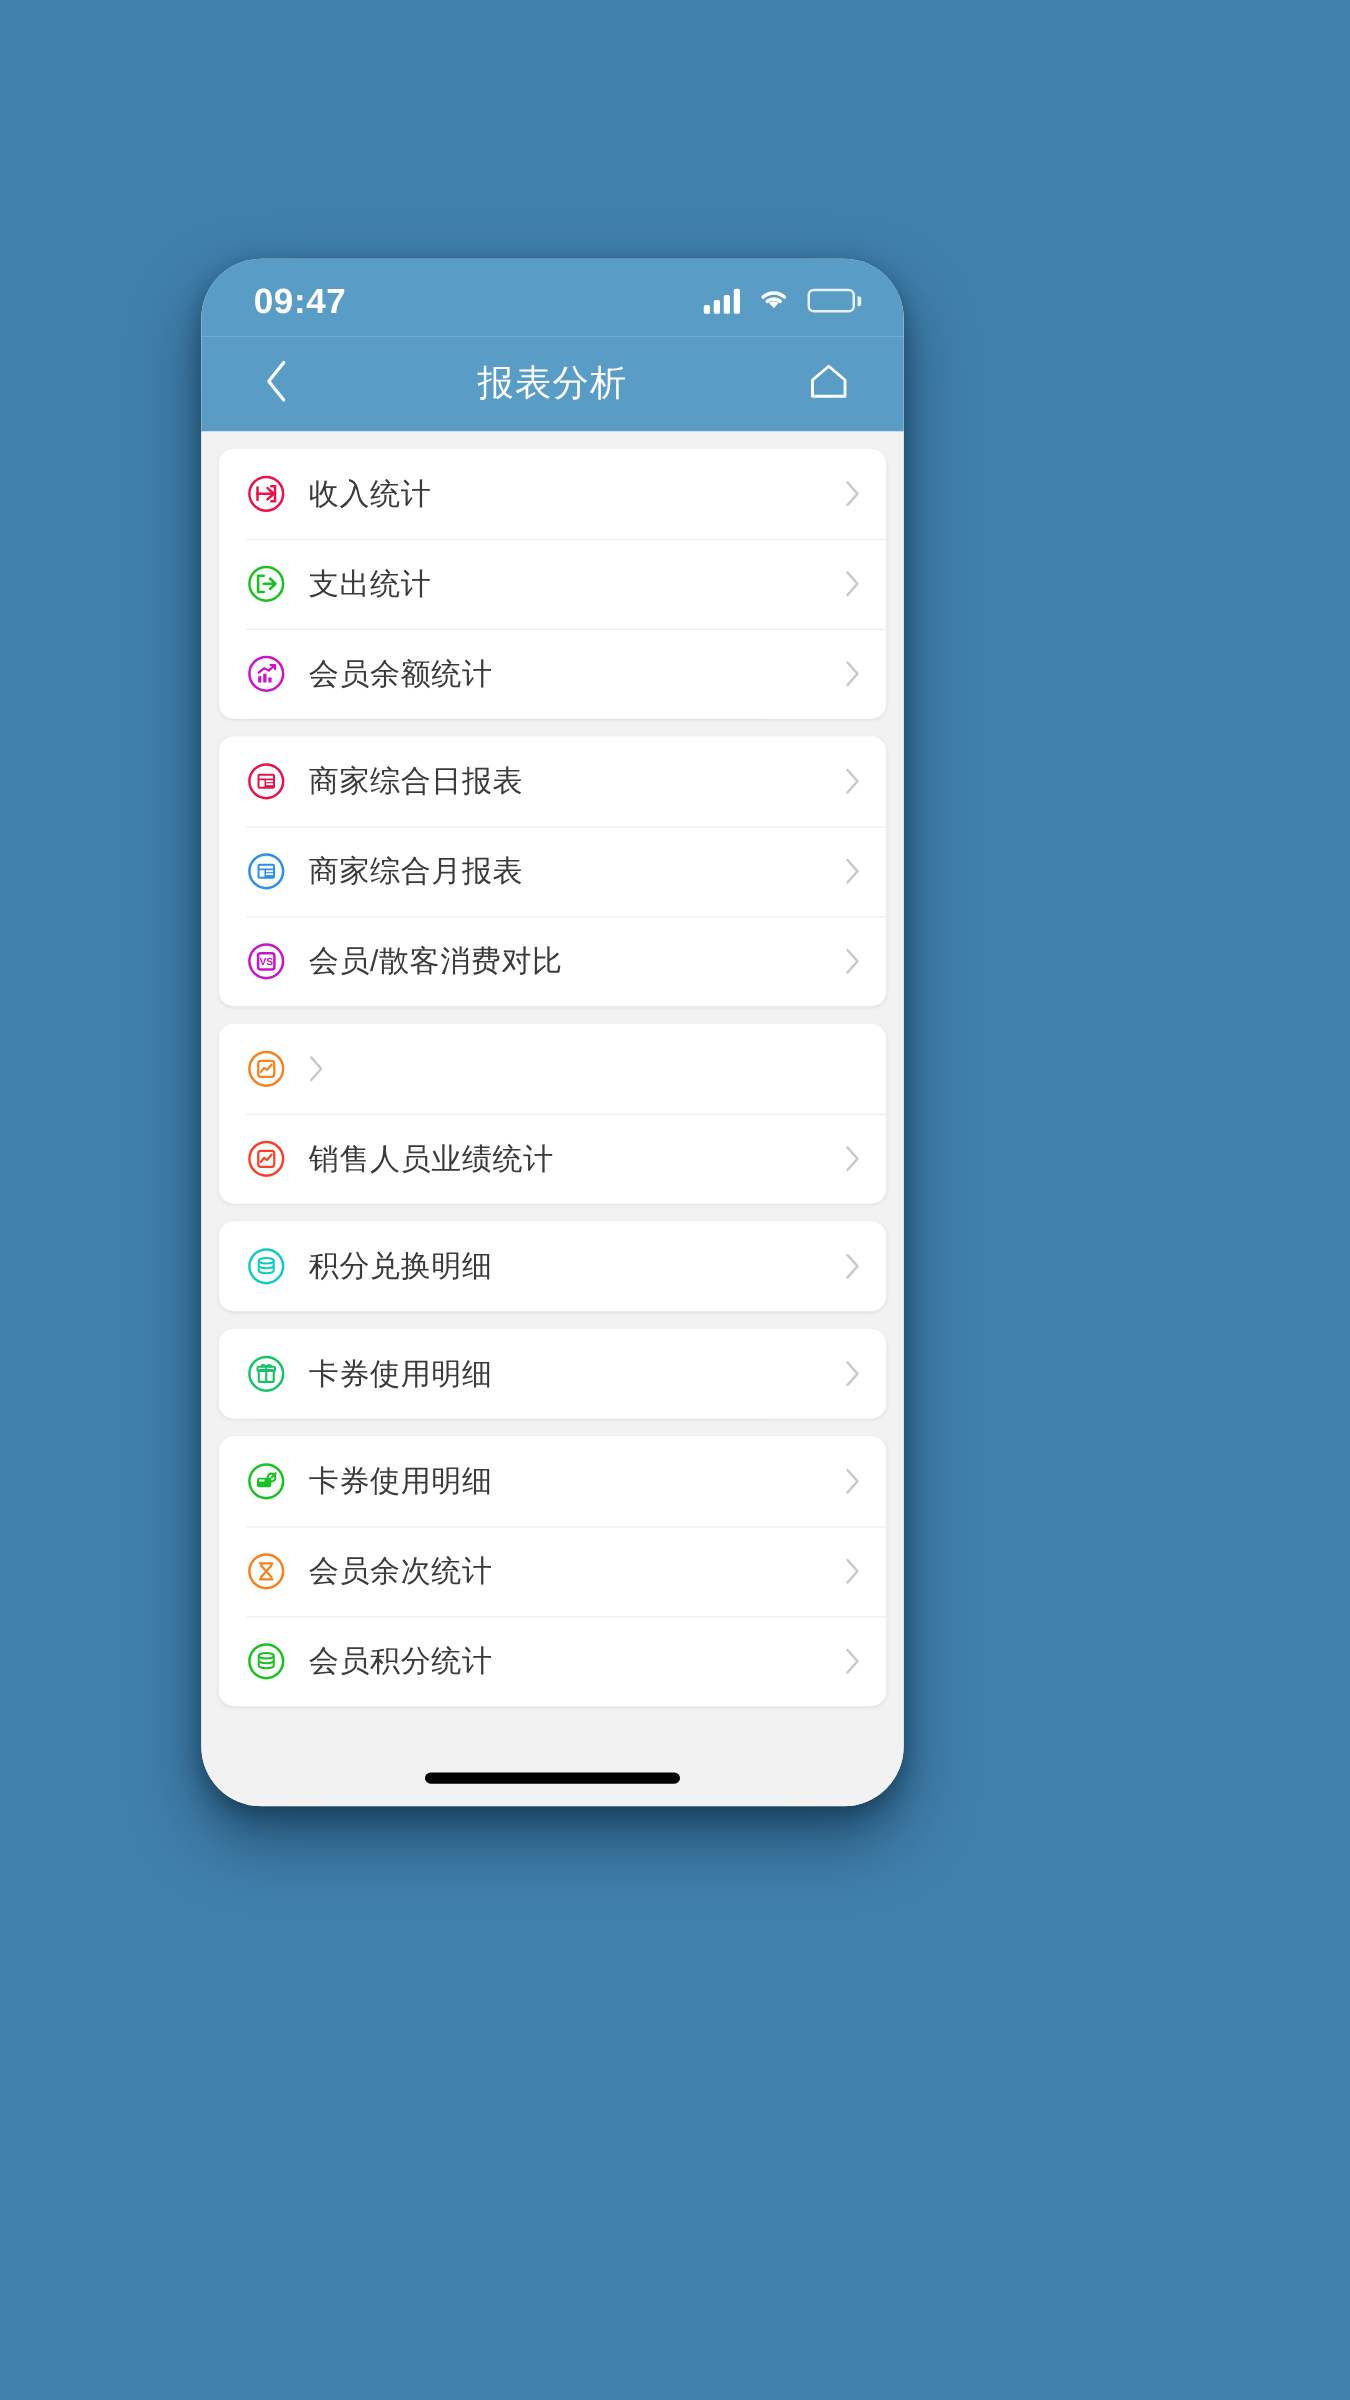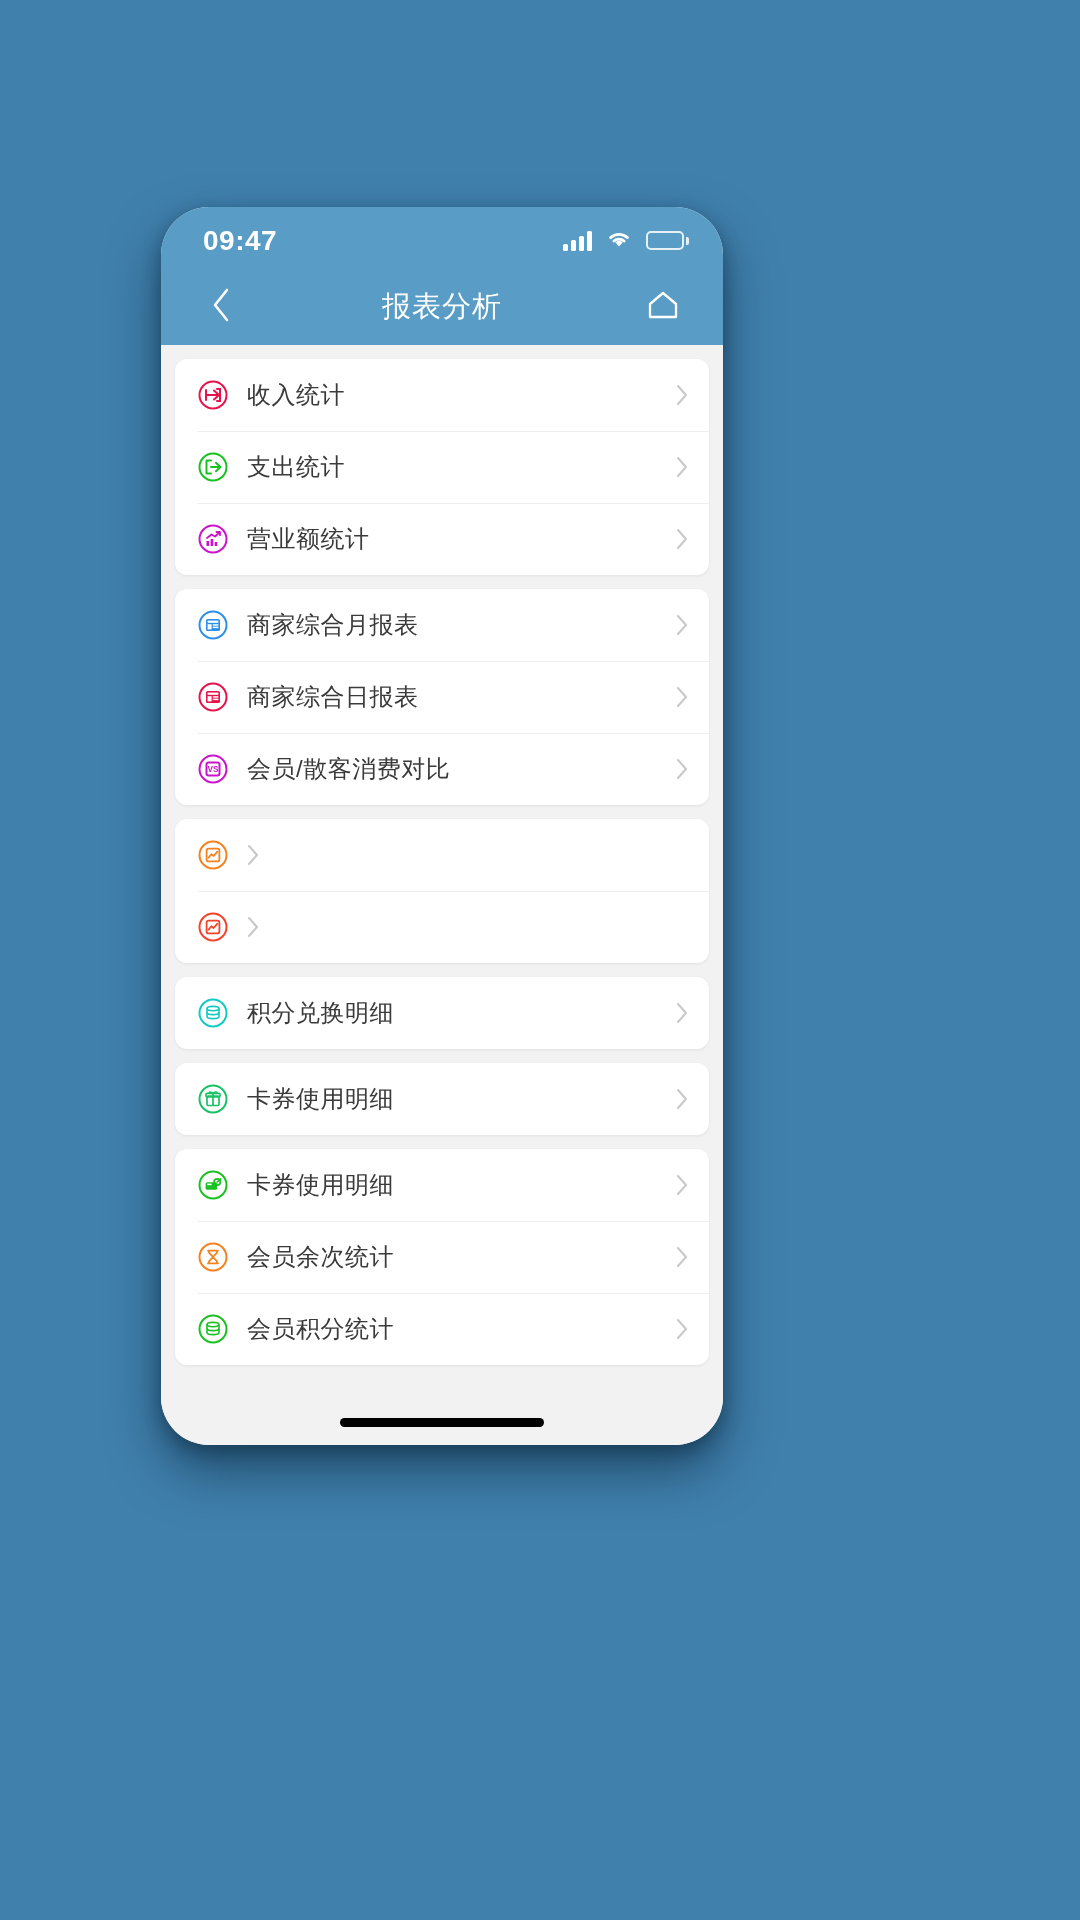--- a/index.html
+++ b/index.html
@@ -258,30 +258,48 @@
         <span class="row-icon">
           <svg width="32" height="32" viewBox="0 0 32 32">
             <circle cx="16" cy="16" r="13.5" stroke="#cc13cc" stroke-width="2" fill="none"></circle>
             <rect x="9.5" y="18" width="2.6" height="5" fill="#cc13cc"></rect>
             <rect x="13.6" y="16" width="2.6" height="7" fill="#cc13cc"></rect>
             <rect x="17.7" y="19" width="2.6" height="4" fill="#cc13cc"></rect>
             <path d="M10 15 L14.5 11.5 L18 13.5 L22.5 9.5" stroke="#cc13cc" stroke-width="1.8" fill="none" stroke-linecap="round" stroke-linejoin="round"></path>
             <path d="M19.5 9 L23 9 L23 12.2" stroke="#cc13cc" stroke-width="1.8" fill="none" stroke-linecap="round" stroke-linejoin="round"></path>
           </svg>
         </span>
-        <span class="row-label">营业额统计</span>
-        <span class="row-chevron">
-          <svg width="13" height="22" viewBox="0 0 13 22">
-              <path d="M2 2 L10 11 L2 20" stroke="#c8c8c8" stroke-width="2" fill="none" stroke-linecap="round" stroke-linejoin="round"></path>
-            </svg>
-        </span>
-      </div>
-    </div>
-
-    <div class="card">
+        <span class="row-label">会员余额统计</span>
+        <span class="row-chevron">
+          <svg width="13" height="22" viewBox="0 0 13 22">
+              <path d="M2 2 L10 11 L2 20" stroke="#c8c8c8" stroke-width="2" fill="none" stroke-linecap="round" stroke-linejoin="round"></path>
+            </svg>
+        </span>
+      </div>
+    </div>
+
+    <div class="card">
+      <div class="row">
+        <span class="row-icon">
+          <svg width="32" height="32" viewBox="0 0 32 32">
+            <circle cx="16" cy="16" r="13.5" stroke="#e8134b" stroke-width="2" fill="none"></circle>
+            <rect x="9" y="10" width="14" height="12" rx="1.6" fill="#e8134b"></rect>
+            <rect x="10.6" y="11.6" width="10.8" height="2.2" fill="#ffffff"></rect>
+            <rect x="10.6" y="15.2" width="4" height="5.2" fill="#ffffff"></rect>
+            <rect x="15.8" y="15.2" width="5.6" height="1.5" fill="#ffffff"></rect>
+            <rect x="15.8" y="17.6" width="5.6" height="1.5" fill="#ffffff"></rect>
+          </svg>
+        </span>
+        <span class="row-label">商家综合日报表</span>
+        <span class="row-chevron">
+          <svg width="13" height="22" viewBox="0 0 13 22">
+              <path d="M2 2 L10 11 L2 20" stroke="#c8c8c8" stroke-width="2" fill="none" stroke-linecap="round" stroke-linejoin="round"></path>
+            </svg>
+        </span>
+      </div>
       <div class="row">
         <span class="row-icon">
           <svg width="32" height="32" viewBox="0 0 32 32">
             <circle cx="16" cy="16" r="13.5" stroke="#2c8fe8" stroke-width="2" fill="none"></circle>
             <rect x="9" y="10" width="14" height="12" rx="1.6" fill="#2c8fe8"></rect>
             <rect x="10.6" y="11.6" width="10.8" height="2.2" fill="#ffffff"></rect>
             <rect x="10.6" y="15.2" width="4" height="5.2" fill="#ffffff"></rect>
             <rect x="15.8" y="15.2" width="5.6" height="1.5" fill="#ffffff"></rect>
             <rect x="15.8" y="17.6" width="5.6" height="1.5" fill="#ffffff"></rect>
           </svg>
@@ -289,38 +307,20 @@
         <span class="row-label">商家综合月报表</span>
         <span class="row-chevron">
           <svg width="13" height="22" viewBox="0 0 13 22">
               <path d="M2 2 L10 11 L2 20" stroke="#c8c8c8" stroke-width="2" fill="none" stroke-linecap="round" stroke-linejoin="round"></path>
             </svg>
         </span>
       </div>
       <div class="row">
         <span class="row-icon">
           <svg width="32" height="32" viewBox="0 0 32 32">
-            <circle cx="16" cy="16" r="13.5" stroke="#e8134b" stroke-width="2" fill="none"></circle>
-            <rect x="9" y="10" width="14" height="12" rx="1.6" fill="#e8134b"></rect>
-            <rect x="10.6" y="11.6" width="10.8" height="2.2" fill="#ffffff"></rect>
-            <rect x="10.6" y="15.2" width="4" height="5.2" fill="#ffffff"></rect>
-            <rect x="15.8" y="15.2" width="5.6" height="1.5" fill="#ffffff"></rect>
-            <rect x="15.8" y="17.6" width="5.6" height="1.5" fill="#ffffff"></rect>
-          </svg>
-        </span>
-        <span class="row-label">商家综合日报表</span>
-        <span class="row-chevron">
-          <svg width="13" height="22" viewBox="0 0 13 22">
-              <path d="M2 2 L10 11 L2 20" stroke="#c8c8c8" stroke-width="2" fill="none" stroke-linecap="round" stroke-linejoin="round"></path>
-            </svg>
-        </span>
-      </div>
-      <div class="row">
-        <span class="row-icon">
-          <svg width="32" height="32" viewBox="0 0 32 32">
             <circle cx="16" cy="16" r="13.5" stroke="#cc13cc" stroke-width="2" fill="none"></circle>
             <rect x="9.5" y="9.5" width="13" height="13" rx="2" stroke="#cc13cc" stroke-width="2" fill="none"></rect>
             <text x="16" y="19.4" font-family="Liberation Sans, sans-serif" font-size="8.2" font-weight="bold" fill="#cc13cc" text-anchor="middle">VS</text>
           </svg>
         </span>
         <span class="row-label">会员/散客消费对比</span>
         <span class="row-chevron">
           <svg width="13" height="22" viewBox="0 0 13 22">
               <path d="M2 2 L10 11 L2 20" stroke="#c8c8c8" stroke-width="2" fill="none" stroke-linecap="round" stroke-linejoin="round"></path>
             </svg>
@@ -344,20 +344,21 @@
         </span>
       </div>
       <div class="row">
         <span class="row-icon">
           <svg width="32" height="32" viewBox="0 0 32 32">
             <circle cx="16" cy="16" r="13.5" stroke="#f5422a" stroke-width="2" fill="none"></circle>
             <rect x="9.6" y="9.6" width="12.8" height="12.8" rx="2" stroke="#f5422a" stroke-width="1.8" fill="none"></rect>
             <path d="M11.6 18.6 L14.4 15.2 L16.6 17 L20.4 12.6" stroke="#f5422a" stroke-width="1.7" fill="none" stroke-linecap="round" stroke-linejoin="round"></path>
           </svg>
         </span>
+        <span class="row-label">销售人员业绩统计</span>
         <span class="row-chevron">
           <svg width="13" height="22" viewBox="0 0 13 22">
               <path d="M2 2 L10 11 L2 20" stroke="#c8c8c8" stroke-width="2" fill="none" stroke-linecap="round" stroke-linejoin="round"></path>
             </svg>
         </span>
       </div>
     </div>
 
     <div class="card">
       <div class="row">

